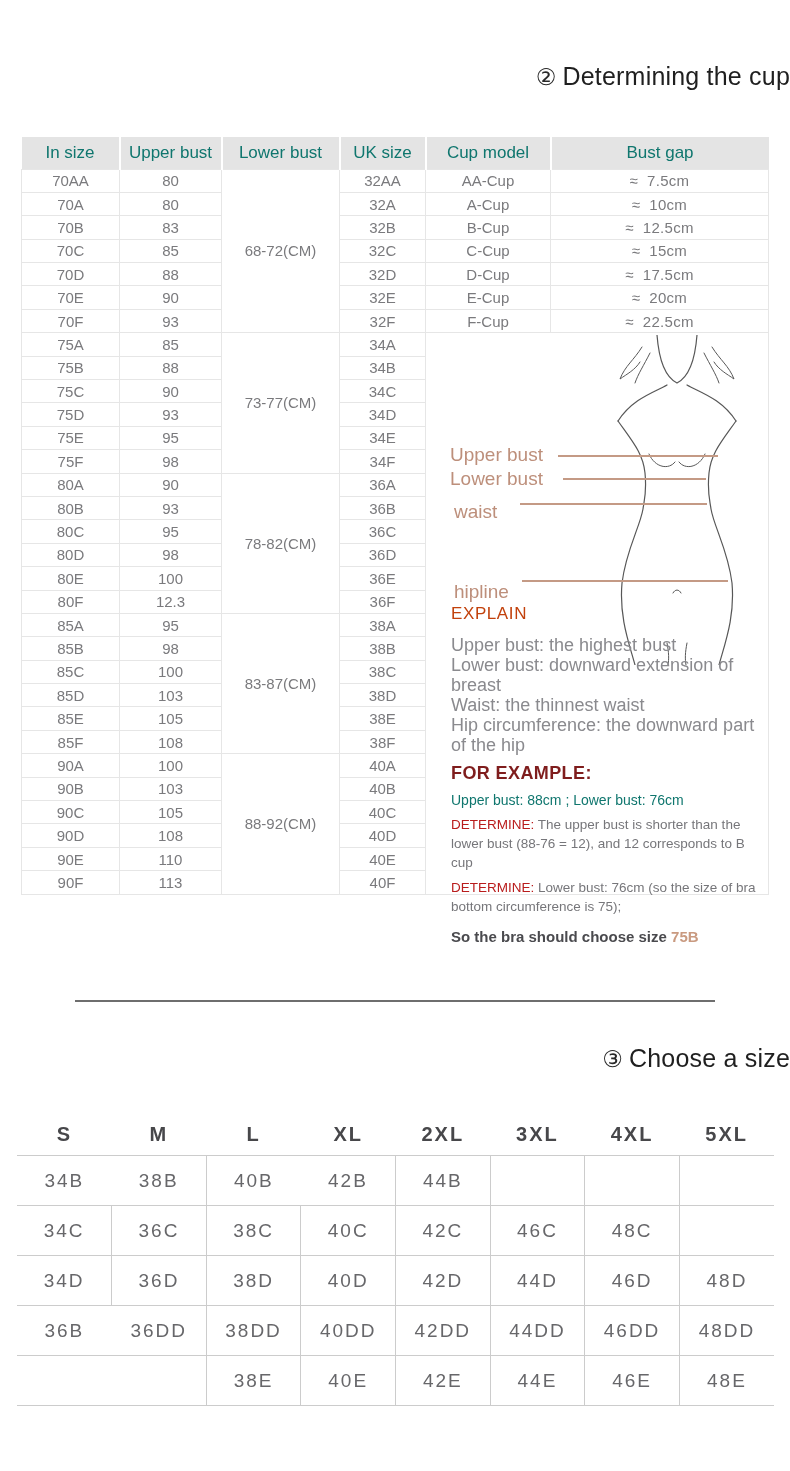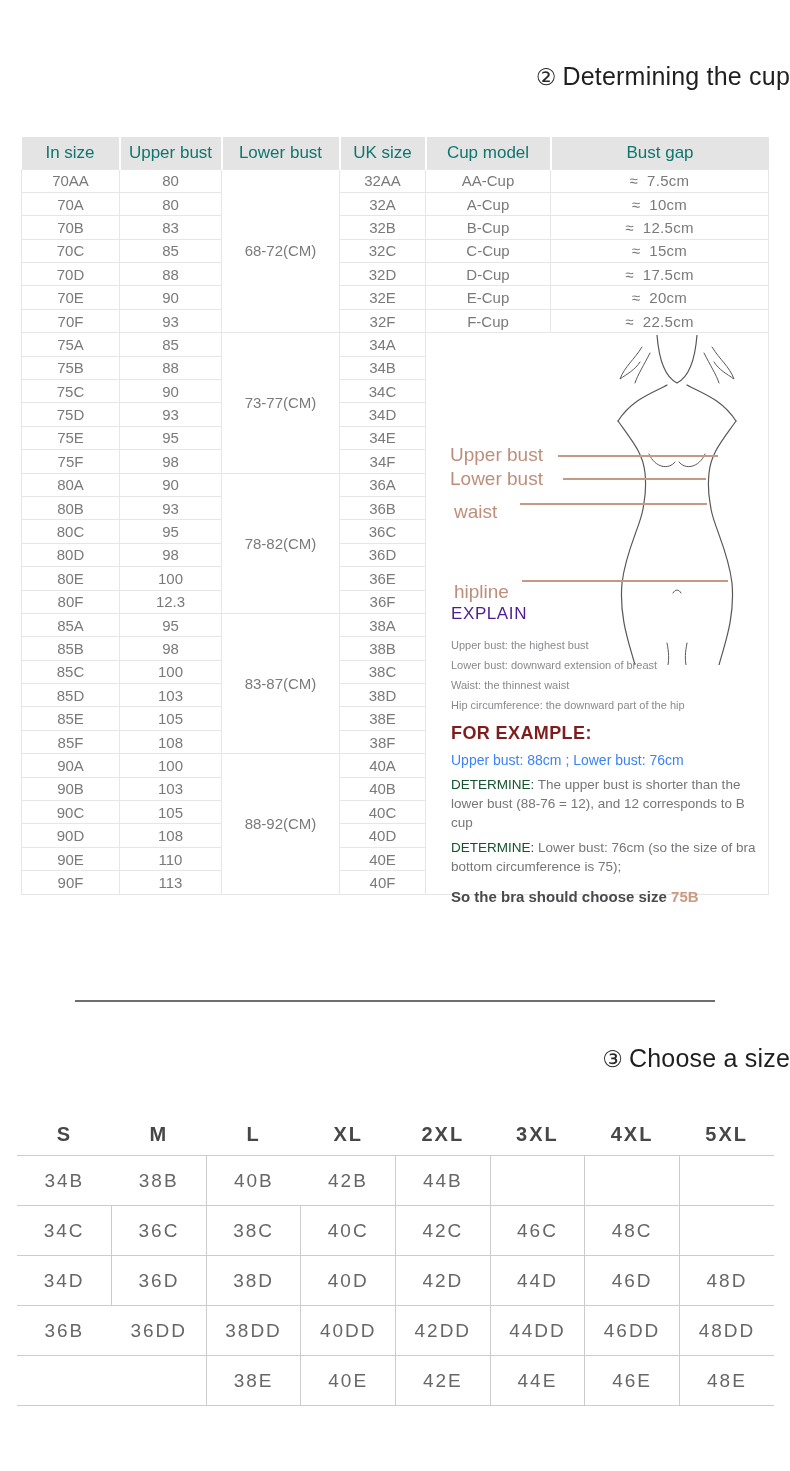--- a/index.html
+++ b/index.html
@@ -35,27 +35,27 @@
 
   
   #figure-panel { position:relative; width:100%; height:560px; text-align:left; white-space:normal; }
   #figure-panel .mlabel {
     position:absolute; color:#bd8f7b; font-size:19px; line-height:22px; white-space:nowrap;
   }
   #figure-panel .mline { position:absolute; height:1.5px; background:#c49a85; }
   #figure-svg { position:absolute; left:185px; top:2px; }
 
   .explain-block { position:absolute; left:25px; top:272px; width:310px; }
-  .explain-h { font-size:17px; color:#4c1d95; letter-spacing:0.6px; }
+  .explain-h { font-size:17px; color:#c2410c; letter-spacing:0.6px; }
   .explain-lines { margin-top:13px; }
-  .explain-line { font-size:11px; color:#8a8a8e; line-height:20px; }
+  .explain-line { font-size:18px; color:#8a8a8e; line-height:20px; }
   .example-h { margin-top:9px; font-size:18px; font-weight:bold; color:#7f1d1d; letter-spacing:0.4px; }
-  .ex-measure { margin-top:9px; font-size:14px; color:#3b82f6; line-height:18px; }
+  .ex-measure { margin-top:9px; font-size:14px; color:#0f766e; line-height:18px; }
   .det { margin-top:6px; font-size:13.5px; color:#76767a; line-height:19px; }
-  .det .det-label { color:#14532d; }
+  .det .det-label { color:#b91c1c; }
   .conclusion { margin-top:13px; font-size:15px; font-weight:bold; color:#4a4a4e; }
   .conclusion .size-hl { color:#c99a80; }
 
   
   .divider { width:640px; height:2px; background:#6e6e6e; border:none; margin:105px auto 0 auto; }
   #title-size { margin-top:42px; }
 
   table.size-table {
     border-collapse:collapse; table-layout:fixed;
     width:757px; margin:42px 0 0 17px;

